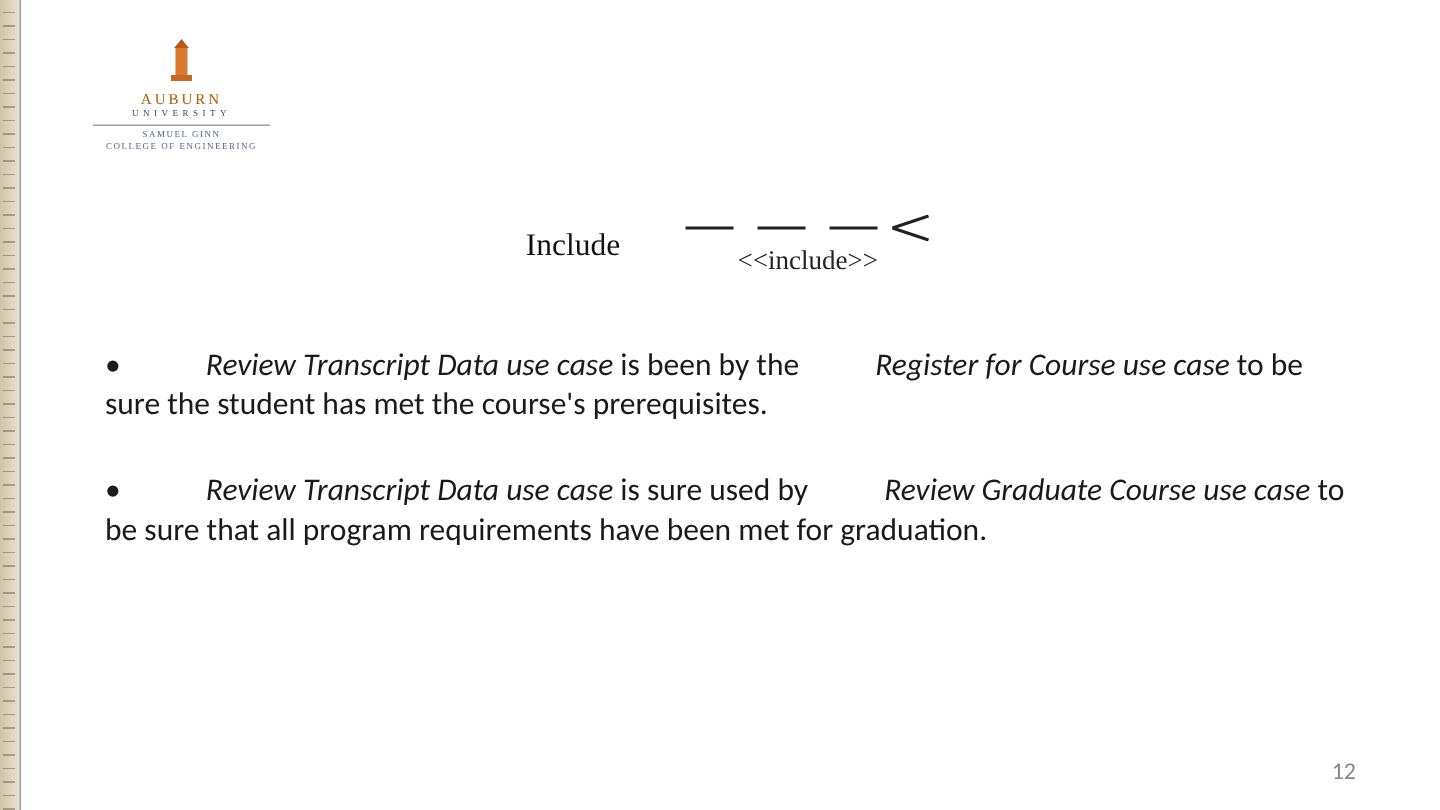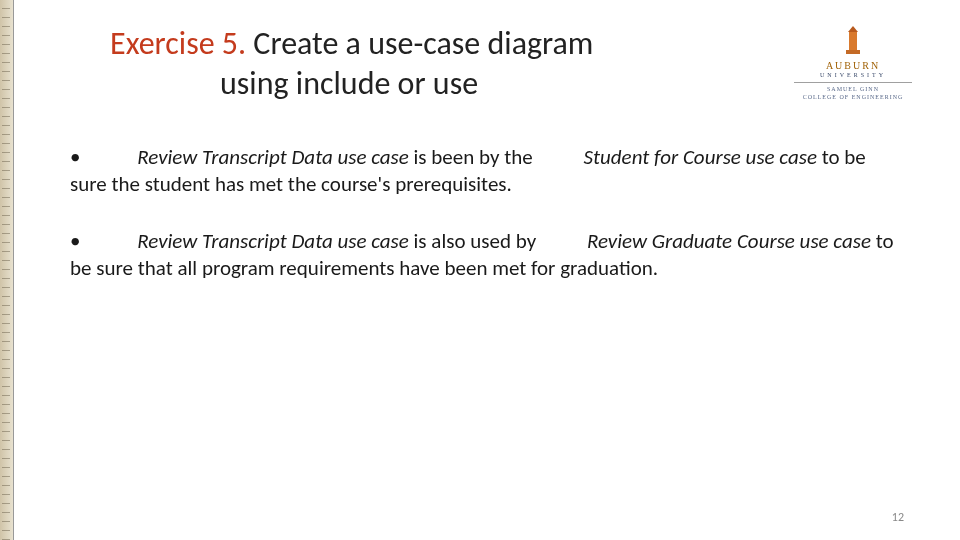--- a/index.html
+++ b/index.html
@@ -130,55 +130,64 @@
       line-height: 1.28;
       color: #1a1a1a;
       margin-bottom: 30px;
     }
     .bullet-mark { margin-right: 6px; }
     .ital { font-style: italic; margin-left: 46px; }
     .page-num {
       position: absolute;
       right: 56px;
       bottom: 16px;
-      font-size: 12px;
+      font-size: 16px;
       color: #888;
     }
   </style>
 </head>
 <body>
 
 <div class="left-ruler"></div>
 
 <div class="slide">
 
   <div class="header-row">
-    <div class="title-block">
-      <div class="title-line">
-        <span class="title-prefix">Exercise 5.</span><span> Create a use-case diagram</span>
-      </div>
-      <div class="title-line" style="padding-left:110px;">using include or use</div>
-    </div>
 
     <div class="logo-block">
       <svg class="logo-tower" viewBox="0 0 20 28">
         <rect x="6" y="6" width="8" height="20" fill="#d97a2e"></rect>
         <polygon points="10,0 5,6 15,6" fill="#b85a1e"></polygon>
         <rect x="3" y="24" width="14" height="4" fill="#c46a26"></rect>
       </svg>
       <div class="logo-name">AUBURN</div>
       <div class="logo-univ">UNIVERSITY</div>
       <div class="logo-sub">
         <span>SAMUEL GINN</span><br>
         <span>COLLEGE OF ENGINEERING</span>
       </div>
     </div>
   </div>
 
+  <div class="uml-notation">
+    <span class="uml-label">Include</span>
+    <div class="uml-arrow-wrap">
+      <div class="uml-arrow">
+        <svg width="170" height="18" viewBox="0 0 170 18">
+          <line x1="4" y1="9" x2="36" y2="9" stroke="#222" stroke-width="2"></line>
+          <line x1="52" y1="9" x2="84" y2="9" stroke="#222" stroke-width="2"></line>
+          <line x1="100" y1="9" x2="132" y2="9" stroke="#222" stroke-width="2"></line>
+          <line x1="142" y1="9" x2="166" y2="1" stroke="#222" stroke-width="2"></line>
+          <line x1="142" y1="9" x2="166" y2="17" stroke="#222" stroke-width="2"></line>
+        </svg>
+      </div>
+      <span class="uml-stereo">&lt;&lt;include&gt;&gt;</span>
+    </div>
+  </div>
 
   <div class="body">
-    <p class="bullet"><span class="bullet-mark">• </span><span class="ital">Review Transcript Data use case</span><span> is been by the </span><span class="ital">Student for Course use case</span><span> to be sure the student has met the course's prerequisites.</span></p>
-    <p class="bullet"><span class="bullet-mark">• </span><span class="ital">Review Transcript Data use case</span><span> is also used by </span><span class="ital">Review Graduate Course use case</span><span> to be sure that all program  requirements have been met for graduation.</span></p>
+    <p class="bullet"><span class="bullet-mark">• </span><span class="ital">Review Transcript Data use case</span><span> is been by the </span><span class="ital">Register for Course use case</span><span> to be sure the student has met the course's prerequisites.</span></p>
+    <p class="bullet"><span class="bullet-mark">• </span><span class="ital">Review Transcript Data use case</span><span> is sure used by </span><span class="ital">Review Graduate Course use case</span><span> to be sure that all program  requirements have been met for graduation.</span></p>
   </div>
 
   <div class="page-num">12</div>
 
 </div>
 
 </body></html>

